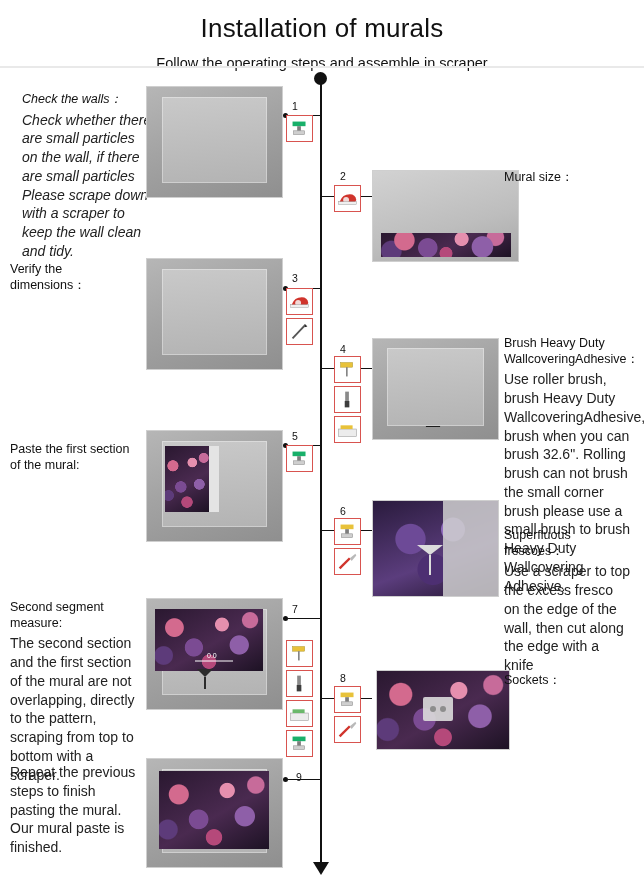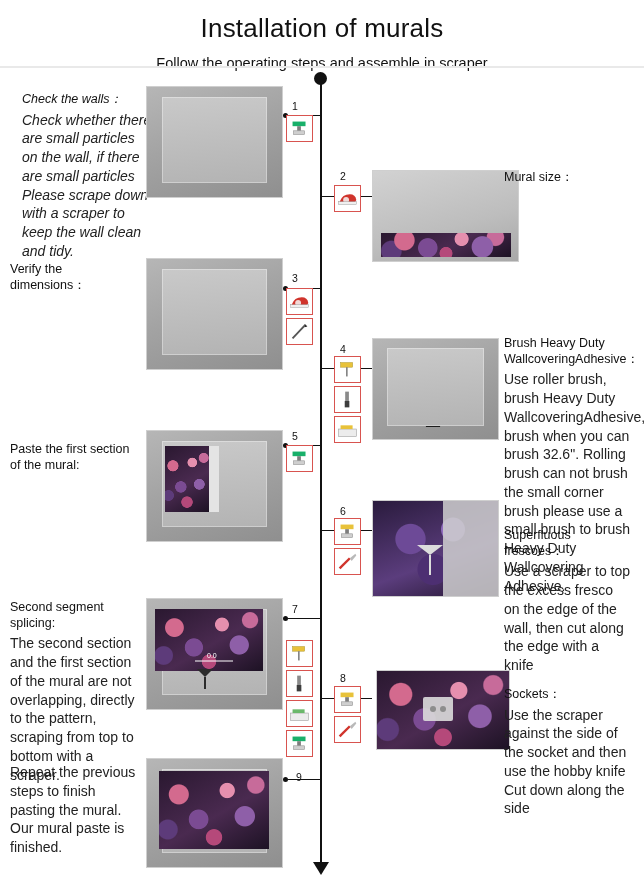--- a/index.html
+++ b/index.html
@@ -287,21 +287,21 @@
     <path d="M44 44 L70 44 L57 54 Z" fill="#dcdcdc"></path>
     <rect x="56" y="54" width="2" height="20" fill="#dcdcdc"></rect>
   </svg>
 </div>
 <div class="block" style="left:504px;top:528px;width:128px;">
   <p class="txt-h">Superfluous frescoes：</p>
   <p class="txt-b">Use a scraper to top the excess fresco on the edge of the wall, then cut along the edge with a knife</p>
 </div>
 
 <div class="block" style="left:10px;top:600px;width:132px;">
-  <p class="txt-h">Second segment splicing:</p>
+  <p class="txt-h">Second segment measure:</p>
   <p class="txt-b">The second section and the first section of the mural are not overlapping, directly to the pattern, scraping from top to bottom with a scraper.</p>
 </div>
 <div class="photo wall-room" style="left:146px;top:598px;width:135px;height:110px;">
   <div class="photo floral" style="left:8px;top:10px;width:108px;height:62px;border:none;"></div>
   <svg width="135" height="110" viewBox="0 0 135 110" style="position:absolute;left:0;top:0;">
     <line x1="48" y1="62" x2="86" y2="62" stroke="#ffffff" stroke-width="1"></line>
     <text x="60" y="59" font-size="7" fill="#ffffff" font-family="Liberation Sans">0.0</text>
     <path d="M50 70 L66 70 L58 78 Z" fill="#2b2b2b"></path>
     <rect x="57" y="78" width="2" height="12" fill="#2b2b2b"></rect>
   </svg>
@@ -350,23 +350,22 @@
     <path d="M16 10 l6-5 1 2 -5 6 z" fill="#b9b9b9"></path>
   </svg>
 </div>
 <div class="photo floral" style="left:376px;top:670px;width:132px;height:78px;">
   <svg width="132" height="78" viewBox="0 0 132 78">
     <rect x="46" y="26" width="30" height="24" rx="2" fill="#dcdcdc" opacity=".9"></rect>
     <circle cx="56" cy="38" r="3" fill="#8d8d8d"></circle>
     <circle cx="66" cy="38" r="3" fill="#8d8d8d"></circle>
   </svg>
 </div>
-<div class="block" style="left:504px;top:687px;width:128px;">
+<div class="block" style="left:504px;top:673px;width:128px;">
   <p class="txt-h">Sockets：</p>
-  <p class="txt-b">Use the scraper against the side of the socket and then use the hobby knife Cut down along the side</p>
 </div>
 
 <div class="block" style="left:10px;top:763px;width:132px;">
   <p class="txt-b">Repeat the previous steps to finish pasting the mural. Our mural paste is finished.</p>
 </div>
 <div class="photo wall-room" style="left:146px;top:758px;width:135px;height:108px;">
   <div class="photo floral" style="left:12px;top:12px;width:110px;height:78px;border:none;"></div>
 </div>
 <div class="dot-sm" style="left:283px;top:777px;"></div>
 <div class="connector" style="left:288px;top:779px;width:32px;"></div>

